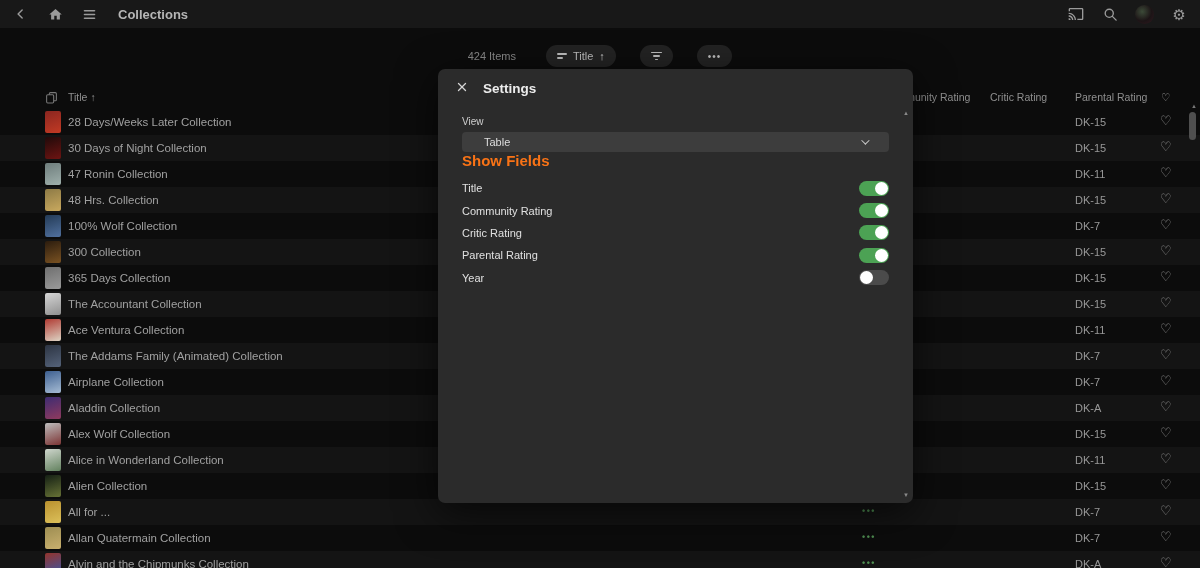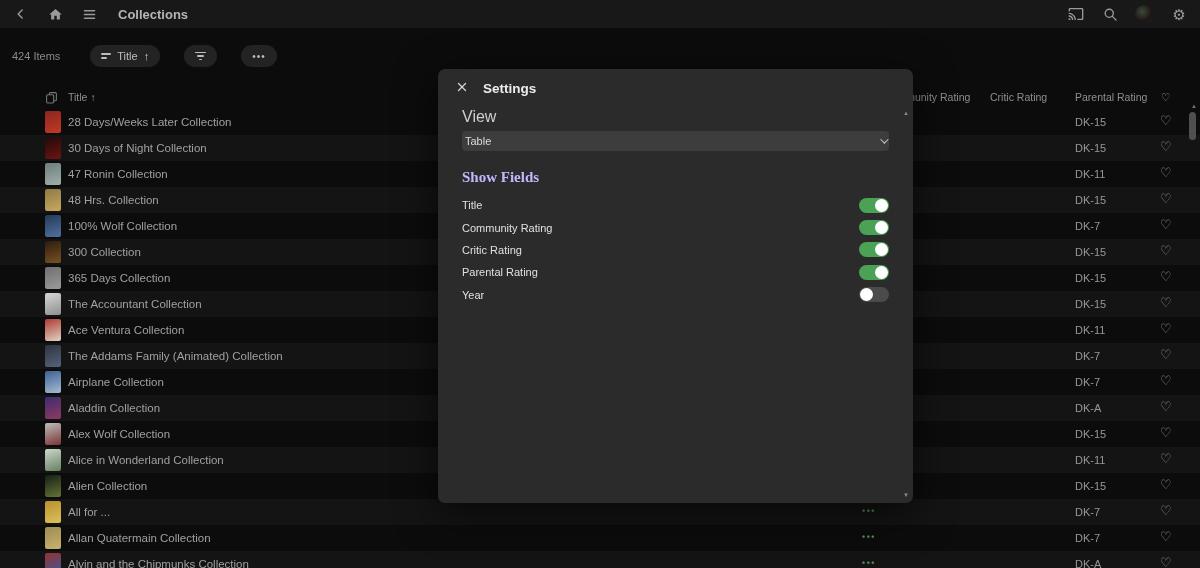--- a/index.html
+++ b/index.html
@@ -13,22 +13,22 @@
   .tb-icon { width:18px; height:18px; display:flex; align-items:center; justify-content:center;
     color:#9a9a9a; cursor:pointer; flex:0 0 auto; }
   .tb-icon svg { display:block; }
   .page-title { font-size:13px; font-weight:bold; color:#b5b5b5; margin-left:4px; }
   .tb-right { margin-left:auto; display:flex; align-items:center; gap:16px; }
   .avatar { width:19px; height:19px; border-radius:50%;
     background:radial-gradient(circle at 38% 35%, #3c4a38, #1c1416 55%, #2a181c 85%); }
   .gear-glyph { font-size:15px; line-height:1; }
 
   
-  .toolbar { position:absolute; top:44px; left:12px; right:0; height:24px;
-    display:flex; justify-content:flex-start; align-items:center; gap:24px; }
+  .toolbar { position:absolute; top:44px; left:0; right:0; height:24px;
+    display:flex; justify-content:center; align-items:center; gap:24px; }
   .items-count { font-size:11px; color:#8a8a8a; margin-right:6px; }
   .pill { background:#232323; border-radius:12px; height:22px; display:flex; align-items:center;
     gap:6px; padding:0 11px; color:#bdbdbd; font-size:11px; cursor:pointer; }
   .pill .arrow { font-size:11px; color:#cfcfcf; }
   .sort-bars, .filter-bars { display:flex; flex-direction:column; gap:2px; }
   .sort-bars span { display:block; height:1.6px; background:#bdbdbd; border-radius:1px; }
   .sort-bars span:nth-child(1){ width:10px; } .sort-bars span:nth-child(2){ width:6px; }
   .filter-bars { align-items:center; }
   .filter-bars span { display:block; height:1.6px; background:#bdbdbd; border-radius:1px; }
   .filter-bars span:nth-child(1){ width:11px; } .filter-bars span:nth-child(2){ width:7px; }
@@ -61,27 +61,27 @@
     background:#4f4f4f; border-radius:4px; z-index:40; cursor:pointer; }
 
   
   .dialog { position:absolute; left:438px; top:69px; width:475px; height:434px; background:#2b2b2b;
     border-radius:7px; z-index:30; box-shadow:0 10px 40px rgba(0,0,0,0.65); }
   .dialog-header { height:38px; display:flex; align-items:center; gap:14px; padding:0 17px; }
   .close-btn { width:14px; height:14px; display:flex; align-items:center; justify-content:center;
     cursor:pointer; }
   .dialog-title { font-size:13.5px; font-weight:bold; color:#ededed; }
   .dialog-body { padding:0 24px; }
-  .view-label { margin-top:1px; font-size:16px; color:#cfcfcf; }
+  .view-label { margin-top:9px; font-size:10px; color:#cfcfcf; }
   .select { margin-top:5px; height:20px; background:#3d3d3d; border-radius:4px; display:flex;
-    align-items:center; padding:0 3px; cursor:pointer; }
+    align-items:center; padding:0 22px; cursor:pointer; }
   .select-value { font-size:11px; color:#dddddd; }
   .select .chev { margin-left:auto; width:6px; height:6px; border-right:1.6px solid #cccccc;
     border-bottom:1.6px solid #cccccc; transform:rotate(45deg) translateY(-2px); }
-  .section-title { margin-top:18px; font-size:15px; font-weight:bold; color:#c4b5fd;font-family:Liberation Serif, serif; }
+  .section-title { font-size:15px; font-weight:bold; color:#f97316; }
   .fields { margin-top:8px; }
   .field-row { height:22.4px; display:flex; align-items:center; justify-content:space-between; }
   .field-label { font-size:11px; color:#e0e0e0; }
   .toggle { width:30px; height:15px; border-radius:8px; position:relative; cursor:pointer; flex:0 0 auto; }
   .toggle .knob { position:absolute; top:1px; width:13px; height:13px; border-radius:50%; background:#ffffff; }
   .toggle.on { background:#4ca254; } .toggle.on .knob { right:1px; }
   .toggle.off { background:#4b4b4b; } .toggle.off .knob { left:1px; }
   .dlg-scroll-up { position:absolute; right:4px; top:41px; font-size:6px; color:#8a8a8a; cursor:pointer; }
   .dlg-scroll-down { position:absolute; right:4px; bottom:5px; font-size:6px; color:#8a8a8a; cursor:pointer; }
 </style>

